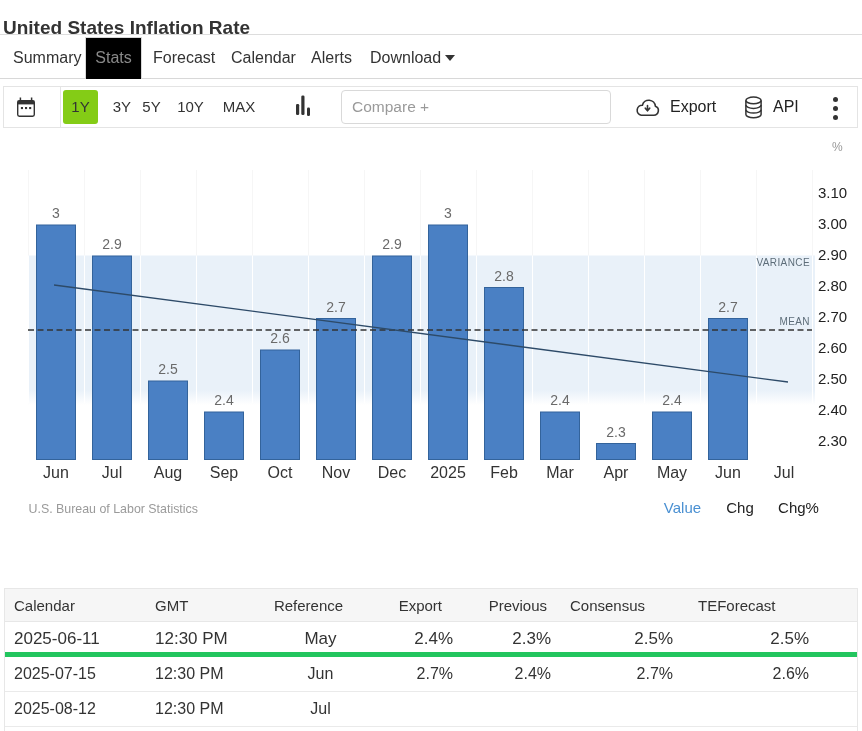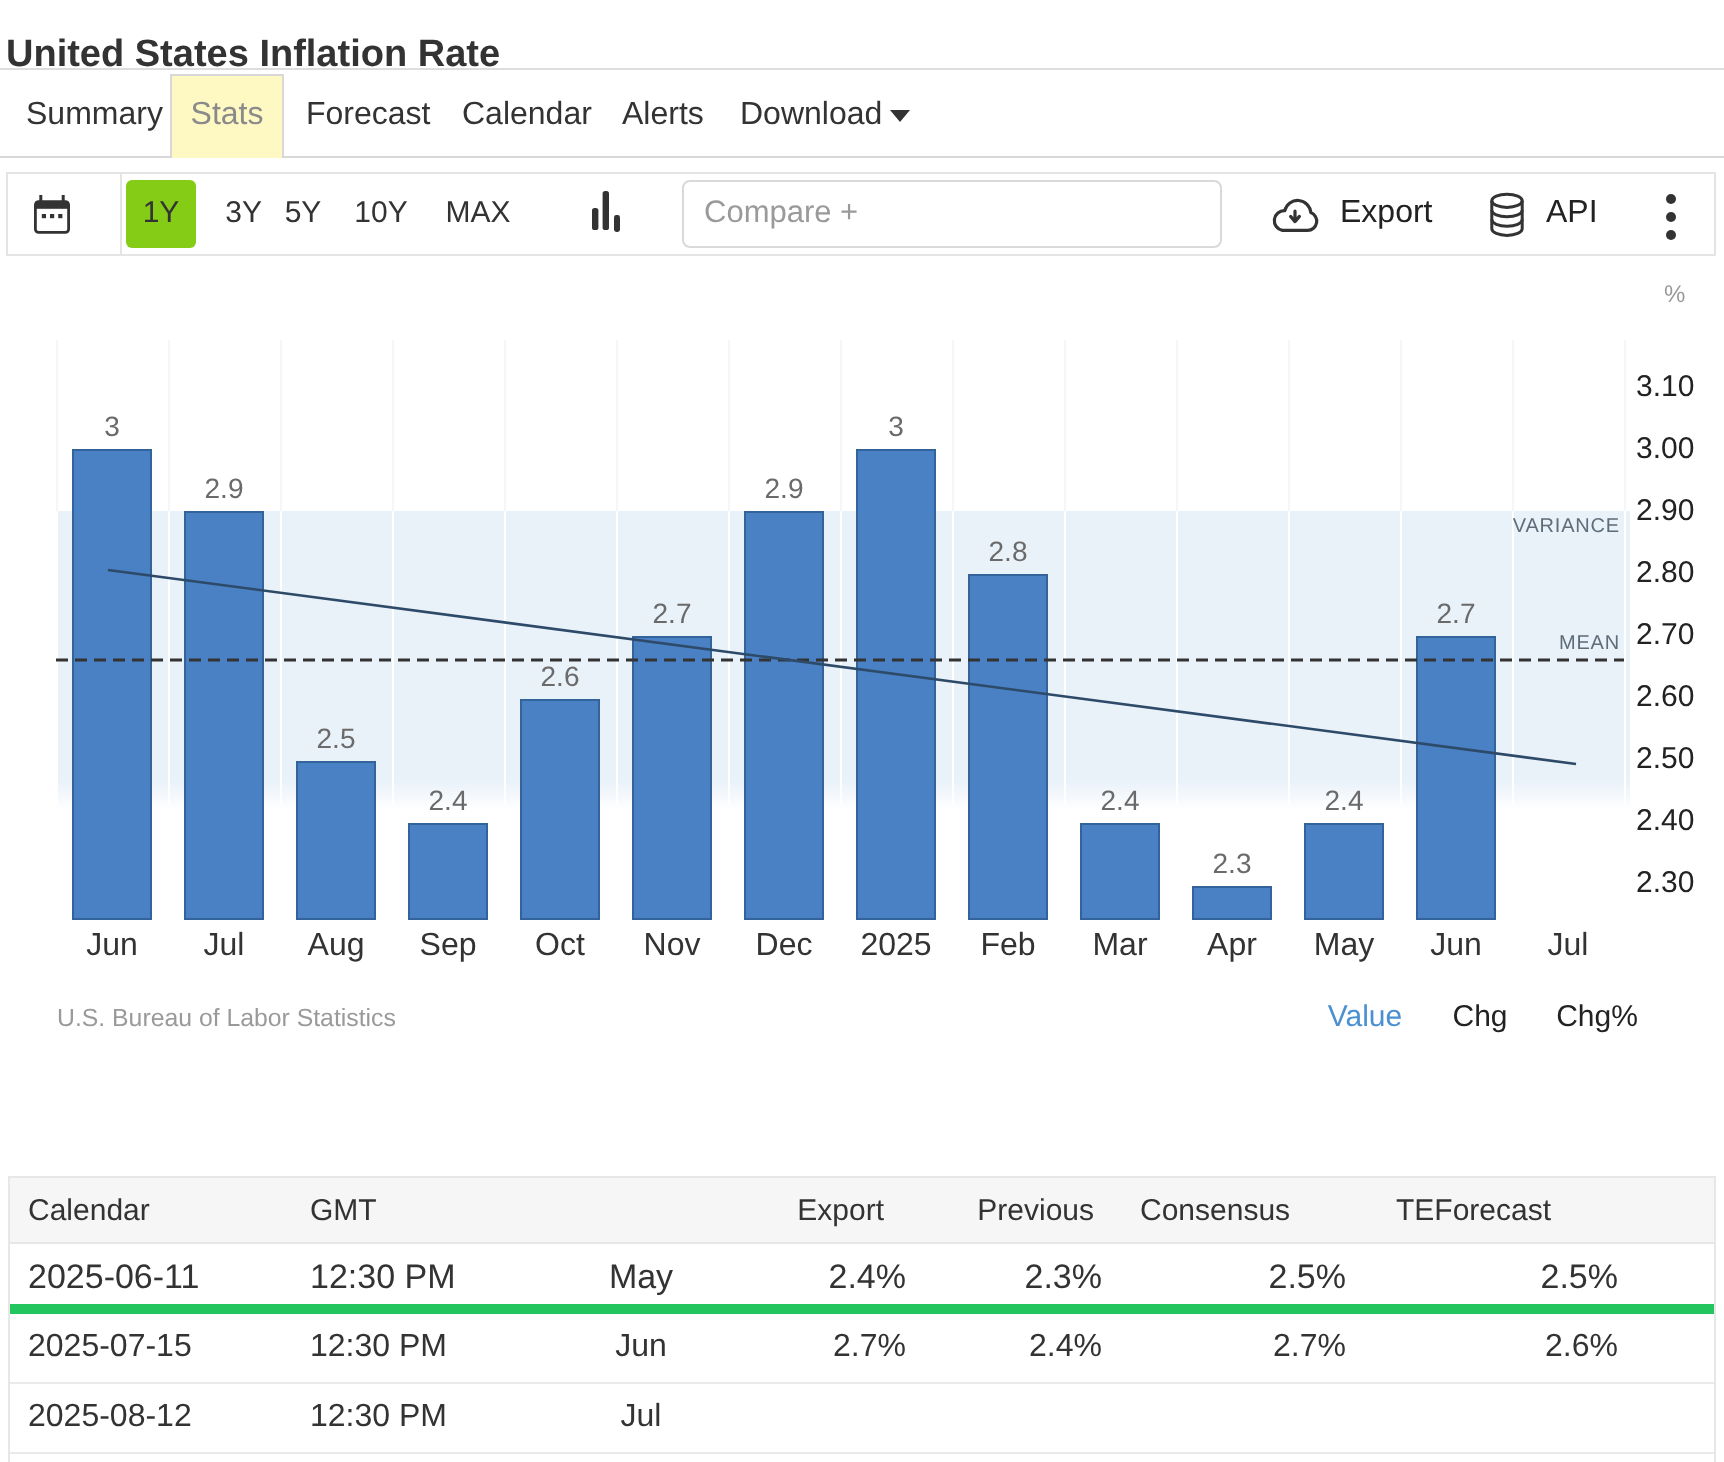--- a/index.html
+++ b/index.html
@@ -7,21 +7,21 @@
 body { position:relative; }
 .abs { position:absolute; }
 </style>
 </head>
 <body>
 
 <div class="abs" style="left:3px; top:5px; font-size:19px; font-weight:bold; color:#333;margin-top:12px;">United States Inflation Rate</div>
 <div class="abs" style="left:0; top:34px; width:862px; height:1px; background:#ddd;"></div>
 
 <div class="abs" style="left:0; top:78px; width:862px; height:1px; background:#d8d8d8;"></div>
-<div class="abs" style="left:85px; top:37px; width:57px; height:42px; background:#fef9c3; border:1px solid #d8d8d8; border-bottom:none; text-align:center; line-height:40px; font-size:16px; color:#8a8a8a;">Stats</div>
+<div class="abs" style="left:85px; top:37px; width:57px; height:42px; background:#000000; border:1px solid #d8d8d8; border-bottom:none; text-align:center; line-height:40px; font-size:16px; color:#8a8a8a;">Stats</div>
 <div class="abs" style="left:13px; top:37px; height:41px; line-height:41px; font-size:16px; color:#333;">Summary</div>
 <div class="abs" style="left:153px; top:37px; height:41px; line-height:41px; font-size:16px; color:#333;">Forecast</div>
 <div class="abs" style="left:231px; top:37px; height:41px; line-height:41px; font-size:16px; color:#333;">Calendar</div>
 <div class="abs" style="left:311px; top:37px; height:41px; line-height:41px; font-size:16px; color:#333;">Alerts</div>
 <div class="abs" style="left:370px; top:37px; height:41px; line-height:41px; font-size:16px; color:#333;">Download</div>
 <div class="abs" style="left:445px; top:55px; width:0; height:0; border-left:5px solid transparent; border-right:5px solid transparent; border-top:6px solid #333;"></div>
 
 <div class="abs" style="left:3px; top:86px; width:855px; height:42px; border:1px solid #e4e4e4;"></div>
 <div class="abs" style="left:3px; top:86px; width:58px; height:42px; border-right:1px solid #e4e4e4;"></div>
 <svg class="abs" style="left:16px; top:96px;" width="20" height="23" viewBox="0 0 20 23">
@@ -171,20 +171,21 @@
     <text x="682.5" y="373" fill="#4a90d2">Value</text>
     <text x="740" y="373" fill="#222">Chg</text>
     <text x="798.5" y="373" fill="#222">Chg%</text>
   </g>
 </svg>
 
 <div class="abs" style="left:4px; top:588px; width:854px; height:143px; border:1px solid #e7e7e7; border-bottom:none;">
   <div style="position:relative; height:33px; background:#f6f6f6; border-bottom:1px solid #e7e7e7; font-size:15px; color:#333;">
     <span class="abs" style="left:9px; top:0; line-height:33px;">Calendar</span>
     <span class="abs" style="left:150px; top:0; line-height:33px;">GMT</span>
+    <span class="abs" style="left:238px; top:0; width:131px; text-align:center; line-height:33px;">Reference</span>
     <span class="abs" style="left:337px; top:0; width:100px; text-align:right; line-height:33px;">Export</span>
     <span class="abs" style="left:442px; top:0; width:100px; text-align:right; line-height:33px;">Previous</span>
     <span class="abs" style="left:565px; top:0; width:100px; text-align:left; line-height:33px;">Consensus</span>
     <span class="abs" style="left:693px; top:0; width:110px; text-align:left; line-height:33px;">TEForecast</span>
   </div>
   <div style="position:relative; height:35px; border-bottom:5px solid #22c55e; font-size:17px; color:#333;">
     <span class="abs" style="left:9px; top:0; line-height:34px;">2025-06-11</span>
     <span class="abs" style="left:150px; top:0; line-height:34px;">12:30 PM</span>
     <span class="abs" style="left:250px; top:0; width:131px; text-align:center; line-height:34px;">May</span>
     <span class="abs" style="left:348px; top:0; width:100px; text-align:right; line-height:34px;">2.4%</span>

